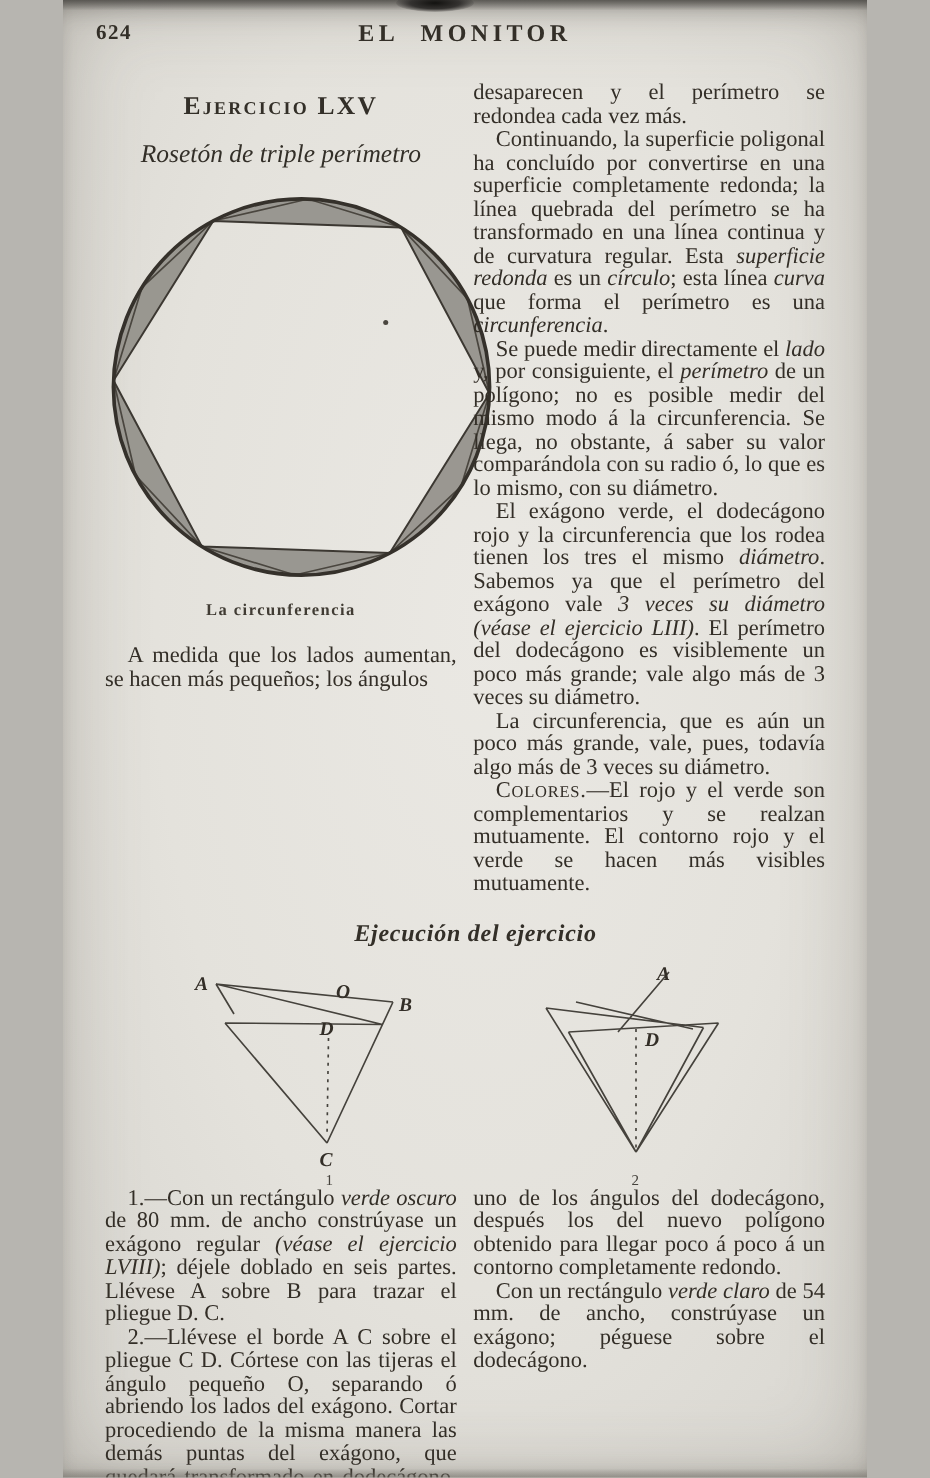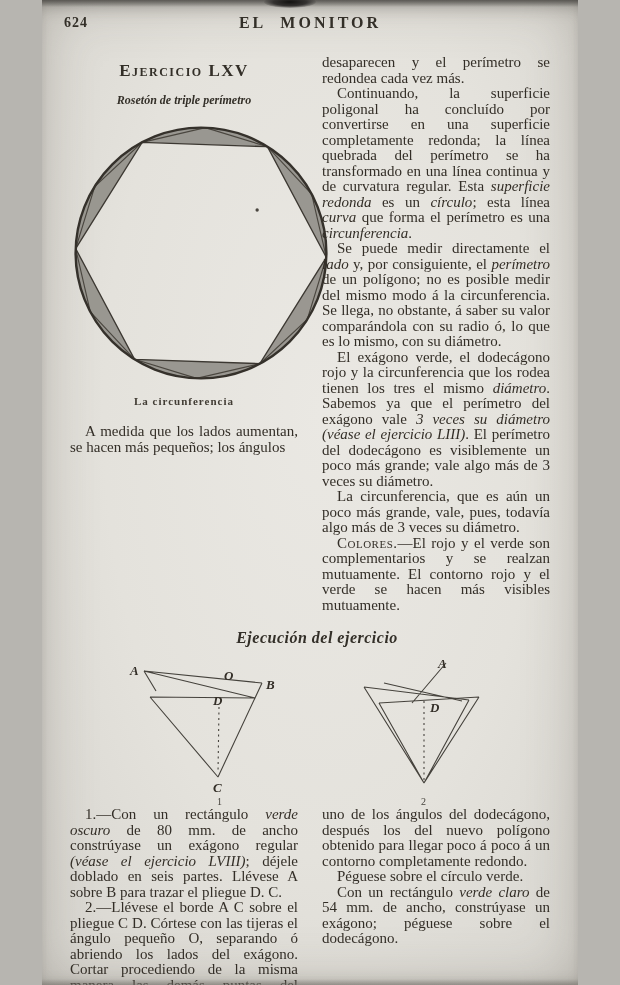--- a/index.html
+++ b/index.html
@@ -14,34 +14,34 @@
     background:linear-gradient(180deg,rgba(70,68,64,.75),rgba(70,68,64,0));}
   .ink-smudge{position:absolute;top:-4px;left:222px;width:52px;height:12px;border-radius:50%;
     background:radial-gradient(ellipse at center,#131210 0%,#343230 45%,rgba(52,50,48,0) 75%);}
   .scan-edge-bottom{position:absolute;bottom:0;left:0;right:0;height:6px;
     background:linear-gradient(0deg,rgba(120,117,110,.55),rgba(120,117,110,0));}
 
   .header{position:relative;height:28px;padding-top:14px;}
   .pageno{position:absolute;left:22px;top:15px;font-size:14px;font-weight:bold;letter-spacing:1px;}
   .runhead{text-align:center;font-size:16px;font-weight:bold;letter-spacing:3px;word-spacing:8px;}
 
-  .cols{display:flex;gap:24px;padding:0 28px;}
+  .cols{display:flex;gap:11px;padding:0 28px;}
   .cols-top{margin-top:13px;}
   .cols-bottom{}
   .col{flex:1 1 0;min-width:0;}
 
   .para{margin:0;text-align:justify;font-size:15px;line-height:15.5px;font-weight:normal;
     color:#332e27;}
   .para.ind{text-indent:15px;}
   .it{font-style:italic;}
   .sc{font-variant:small-caps;letter-spacing:.5px;}
 
   .ex-head{text-align:center;font-variant:small-caps;font-weight:bold;font-size:17px;
     letter-spacing:1.5px;margin-top:6px;}
-  .ex-title{text-align:center;font-style:italic;font-weight:bold;font-size:12px;margin-top:12px;}
+  .ex-title{text-align:center;font-style:italic;font-weight:normal;font-size:17px;margin-top:12px;}
   .figure-wrap{text-align:center;margin-top:10px;}
   .fig-caption{text-align:center;font-size:11px;font-weight:bold;letter-spacing:1px;margin-top:3px;color:#413c34;}
   .left-paras{margin-top:17px;}
 
   .exec-head{text-align:center;font-style:italic;font-weight:bold;font-size:16px;margin-top:16px;letter-spacing:.5px;padding-left:14px;}
   .figs-row{display:flex;justify-content:center;align-items:flex-start;gap:78px;margin-top:8px;}
 </style>
 </head>
 <body>
 
@@ -121,17 +121,16 @@
     </svg>
   </div>
 
   <div class="cols cols-bottom">
     <div class="col">
         <p class="para ind"><span>1.—Con un rectángulo </span><span class="it">verde oscuro</span><span> de 80 mm. de ancho constrúyase un exágono regular </span><span class="it">(véase el ejercicio LVIII)</span><span>; déjele doblado en seis partes. Llévese A sobre B para trazar el pliegue D. C.</span></p>
         <p class="para ind"><span>2.—Llévese el borde A C sobre el pliegue C D. Córtese con las tijeras el ángulo pequeño O, separando ó abriendo los lados del exágono. Cortar procediendo de la misma manera las demás puntas del exágono, que quedará transformado en dodecágono. Redondear ligeramente uno á</span></p>
       </div>
     <div class="col">
         <p class="para"><span>uno de los ángulos del dodecágono, después los del nuevo polígono obtenido para llegar poco á poco á un contorno completamente redondo.</span></p>
-        <p class="para ind"><span>Péguese sobre el círculo verde.</span></p>
         <p class="para ind"><span>Con un rectángulo </span><span class="it">verde claro</span><span> de 54 mm. de ancho, constrúyase un exágono; péguese sobre el dodecágono.</span></p>
       </div>
   </div>
 </div>
 
 </body></html>

